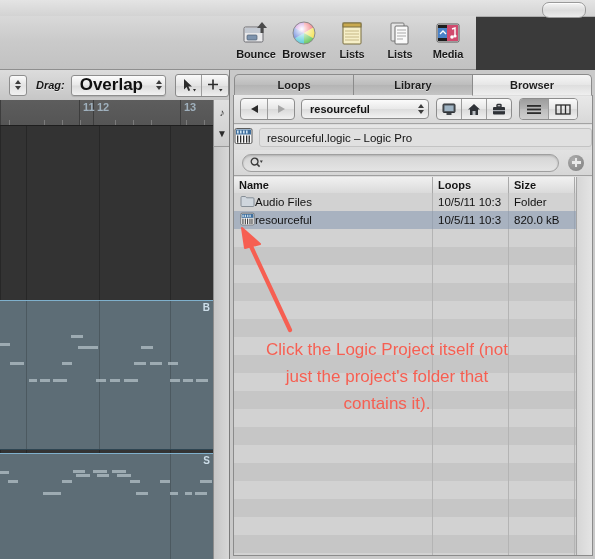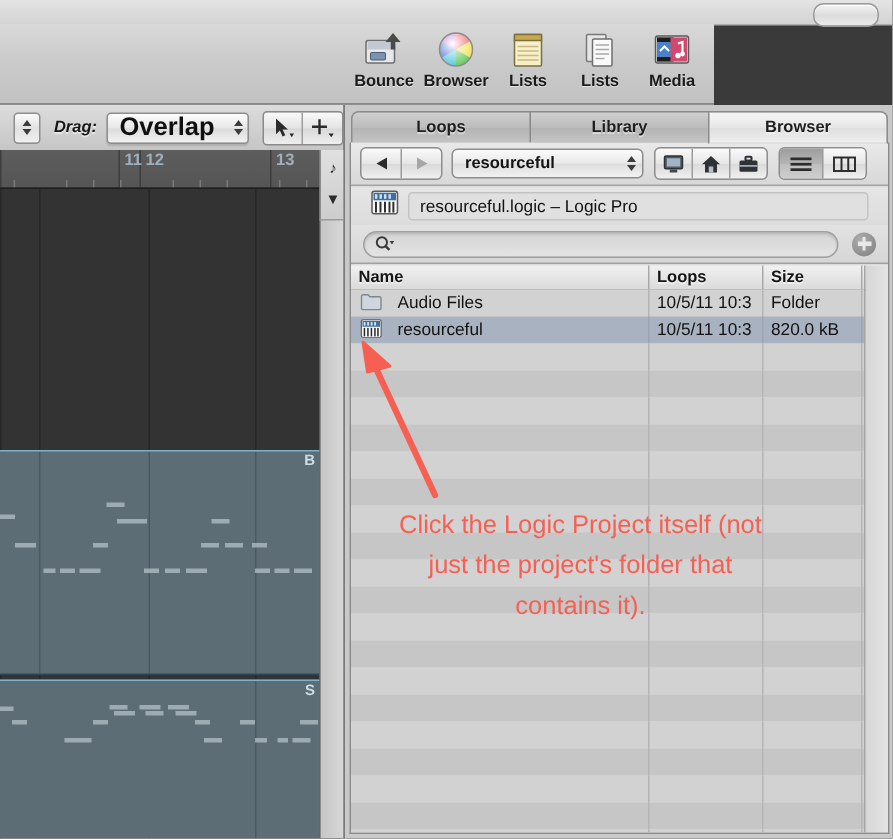--- a/index.html
+++ b/index.html
@@ -389,21 +389,21 @@
   }
   .view-group .b + .b { border-left: 1px solid #9c9c9c; }
 
   .doc-row {
     position: absolute;
     left: 0; top: 30px;
     width: 100%; height: 25px;
     background: linear-gradient(to bottom, #e6e6e6, #dcdcdc);
     display: flex;
     align-items: center;
-    padding: 0 13px;
+    padding: 0 0;
     box-sizing: border-box;
   }
   .doc-field {
     margin-left: 6px;
     flex: 1;
     height: 19px;
     background: #e0e0e0;
     border: 1px solid #c3c3c3;
     border-radius: 3px;
     display: flex;
@@ -498,21 +498,21 @@
     display: flex;
     align-items: center;
     box-sizing: border-box;
     font-size: 11.5px;
     color: #111;
     border-right: 1px solid #b4b4b4;
     overflow: hidden;
     white-space: nowrap;
   }
   .frow.selected .fc { border-right-color: #9aa4b2; }
-  .fc.c1 { width: 199px; padding-left: 6px; gap: 10px; }
+  .fc.c1 { width: 199px; padding-left: 6px; gap: 0; }
   .fc.c2 { width: 76px; padding-left: 5px; }
   .fc.c3 { width: 66px; padding-left: 5px; }
   .fc.c4 { flex: 1; border-right: none; }
 
   .vscroll {
     position: absolute;
     right: 0; top: 82px; bottom: 0;
     width: 15px;
     background: linear-gradient(to right, #d6d6d6, #e4e4e4);
     border-left: 1px solid #a5a5a5;

